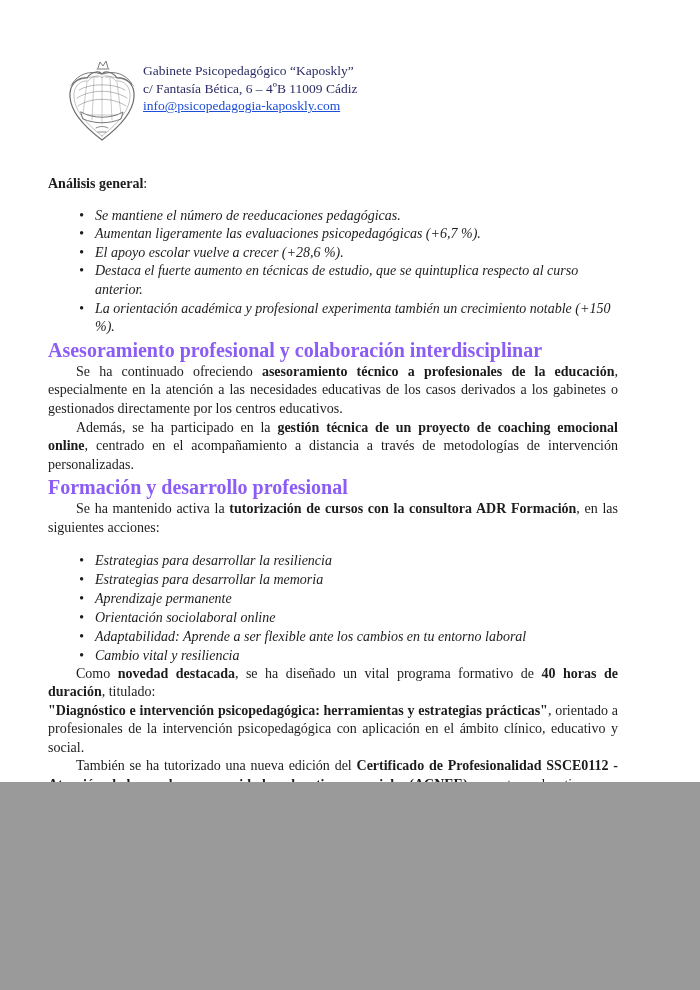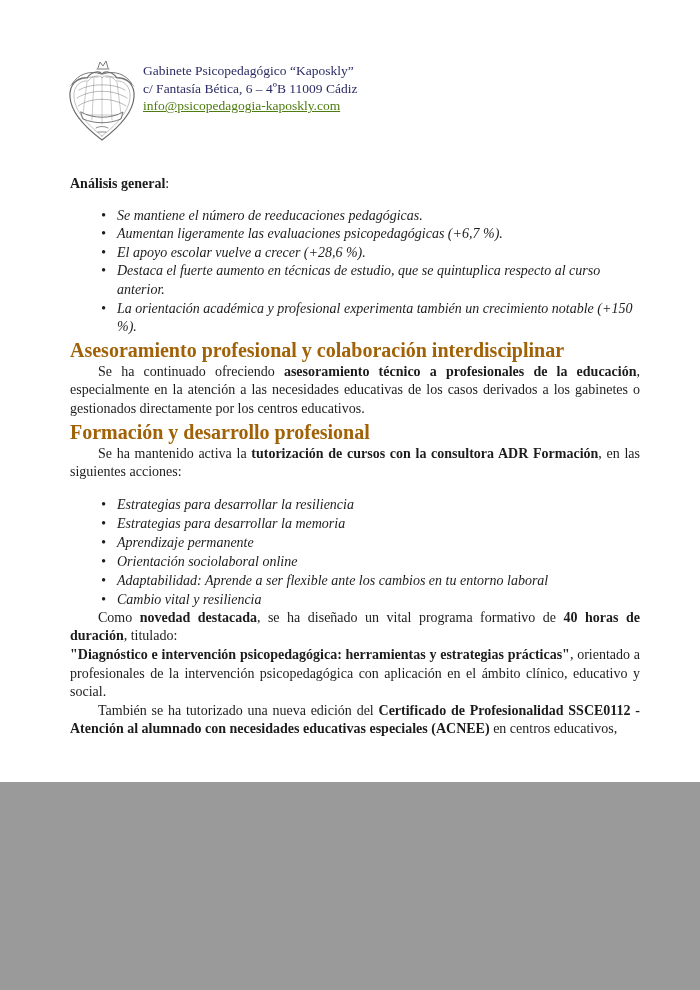--- a/index.html
+++ b/index.html
@@ -27,30 +27,30 @@
   .logo-box svg { width: 100%; height: 100%; }
   .lh-text {
     padding-top: 4px;
     margin-left: 1px;
     font-size: 13.5px;
     line-height: 17.6px;
     color: #2b2b66;
     white-space: nowrap;
   }
   .lh-text .email {
-    color: #4d7c0f;
+    color: #1d4ed8;
     text-decoration: underline;
     cursor: pointer;
   }
 
   
   .content {
     position: absolute;
     top: 175px;
-    left: 70px;
+    left: 48px;
     width: 570px;
     font-size: 14px;
     line-height: 18.6px;
     text-align: justify;
   }
   .subhead { margin: 0; }
   .subhead b { font-weight: bold; }
 
   ul.doclist {
     list-style: none;
@@ -71,21 +71,21 @@
   }
   ul.doclist.italic li { font-style: italic; line-height: 19px; }
 
   h1.doc-heading {
     font-size: 20px;
     line-height: 26px;
     font-weight: bold;
     margin: 0;
     text-align: left;
     white-space: nowrap;
-    color: #a16207;
+    color: #8b5cf6;
   }
   .h-asesoramiento { margin-top: 9px; }
   .h-formacion   { margin-top: 20px; }
 
   p.para { margin: 0; text-indent: 28px; }
   p.para.no-indent { text-indent: 0; }
   .mt-p1 { margin-top: 12px; }
   .mt-p2 { margin-top: 10px; }
   .mt-p3 { margin-top: 12px; }
   .mt-list2 { margin-top: 15px; }
@@ -147,20 +147,21 @@
       <li>Aumentan ligeramente las evaluaciones psicopedagógicas (+6,7 %).</li>
       <li>El apoyo escolar vuelve a crecer (+28,6 %).</li>
       <li>Destaca el fuerte aumento en técnicas de estudio, que se quintuplica respecto al curso anterior.</li>
       <li>La orientación académica y profesional experimenta también un crecimiento notable (+150 %).</li>
     </ul>
 
     <h1 class="doc-heading h-asesoramiento">Asesoramiento profesional y colaboración interdisciplinar</h1>
 
     <p class="para mt-p1"><span>Se ha continuado ofreciendo </span><b>asesoramiento técnico a profesionales de la educación</b><span>, especialmente en la atención a las necesidades educativas de los casos derivados a los gabinetes o gestionados directamente por los centros educativos.</span></p>
 
+    <p class="para mt-p2"><span>Además, se ha participado en la </span><b>gestión técnica de un proyecto de coaching emocional online</b><span>, centrado en el acompañamiento a distancia a través de metodologías de intervención personalizadas.</span></p>
 
     <h1 class="doc-heading h-formacion">Formación y desarrollo profesional</h1>
 
     <p class="para mt-p3"><span>Se ha mantenido activa la </span><b>tutorización de cursos con la consultora ADR Formación</b><span>, en las siguientes acciones:</span></p>
 
     <ul class="doclist italic mt-list2">
       <li>Estrategias para desarrollar la resiliencia</li>
       <li>Estrategias para desarrollar la memoria</li>
       <li>Aprendizaje permanente</li>
       <li>Orientación sociolaboral online</li>

